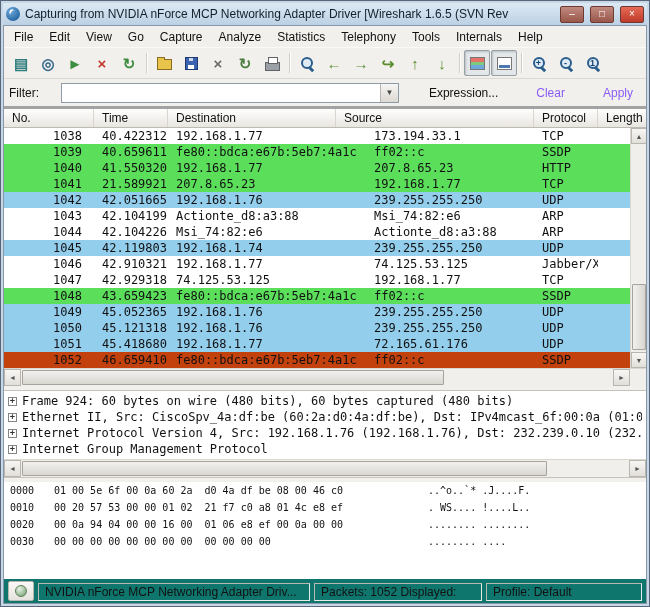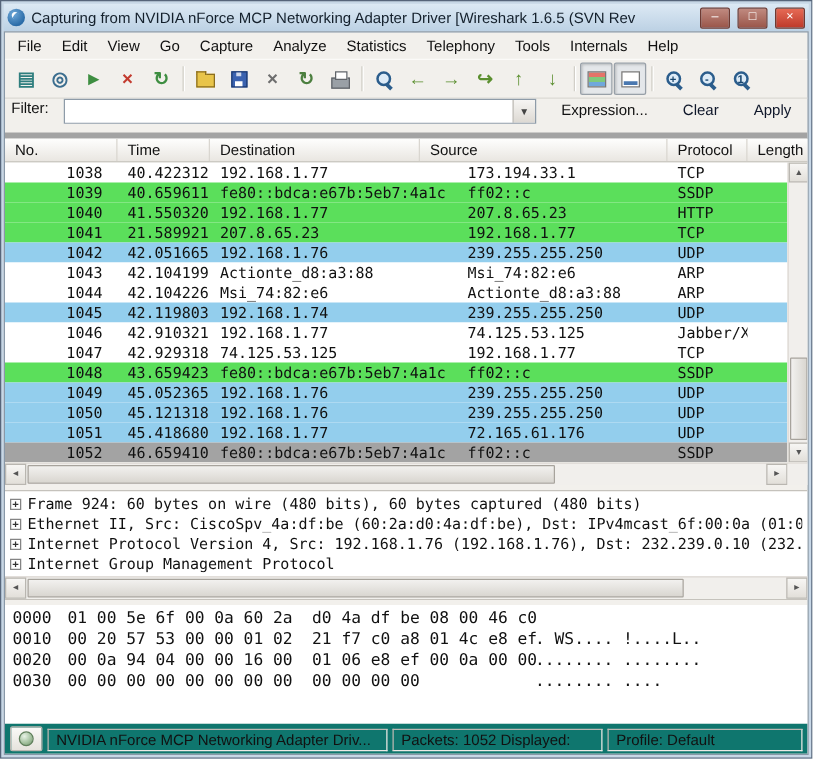--- a/index.html
+++ b/index.html
@@ -40,26 +40,26 @@
   .printer::before{content:"";position:absolute;left:2px;top:-6px;width:8px;height:5px;background:#fff;border:1px solid #5F6368;}
   .mag{width:17px;height:17px;}
   .mag::before{content:"";position:absolute;left:2px;top:2px;width:8px;height:8px;border:2px solid #2B5D8C;border-radius:50%;background:#DDEBF7;}
   .mag::after{content:"";position:absolute;left:11.5px;top:11.5px;width:6px;height:2.5px;background:#2B5D8C;transform:rotate(45deg);transform-origin:0 0;}
   .magsym{position:absolute;left:2px;top:2px;width:12px;height:12px;font:bold 9px/12px "Liberation Sans",sans-serif;text-align:center;color:#17456E;font-style:normal;}
   .colorize{width:13px;height:11px;border:1px solid #777;background:linear-gradient(180deg,#E57368 0 34%,#7FC97C 34% 67%,#6FA8DC 67% 100%);}
   .autoscroll{width:13px;height:11px;border:1px solid #777;background:#fff;}
   .autoscroll::after{content:"";position:absolute;left:1px;right:1px;bottom:1px;height:3px;background:#4A78B0;}
 
   
-  .filterbar{flex:0 0 27px;display:flex;gap:12px;padding:0 5px;border-bottom:5px solid #a3a3a3;}
+  .filterbar{flex:0 0 27px;display:flex;align-items:center;gap:22px;padding:0 5px;border-bottom:3px solid #a3a3a3;}
   .filter-combo{width:395px;height:20px;display:flex;border:1px solid #8E9BA8;background:#fff;box-sizing:border-box;}
   .filter-input{flex:1;border:none;outline:none;font:12px "Liberation Sans",sans-serif;padding:0 3px;}
   .combo-arrow{width:17px;flex:0 0 17px;background:linear-gradient(#F6F5F3,#DDD9D3);border-left:1px solid #B9B6B0;display:flex;align-items:center;justify-content:center;font-size:8px;color:#444;}
   .filter-btn{padding:2px 8px;}
-  .filter-btn.disabled{color:#0f172a;}
+  .filter-btn.disabled{color:#8b5cf6;}
 
   
   .packet-area{flex:0 0 276px;display:flex;flex-direction:column;background:#fff;}
   .plist-header{flex:0 0 18px;display:flex;background:linear-gradient(#FEFEFD,#E9E6E1);border-bottom:1px solid #BDBAB3;overflow:hidden;}
   .hcell{height:18px;box-sizing:border-box;border-right:1px solid #D9D6D0;display:flex;align-items:center;padding-left:8px;flex:none;}
   .hfill{flex:1;border-right:none;}
   .c0{width:90px;} .c1{width:74px;} .c2{width:198px;} .c3{width:168px;} .c4{width:64px;} .c5{width:60px;}
   .plist-body{flex:1;display:flex;overflow:hidden;}
   .rows{width:626px;flex:0 0 626px;overflow:hidden;font-family:"DejaVu Sans Mono",monospace;font-size:12px;background:#fff;}
   .prow{height:16px;display:flex;white-space:nowrap;align-items:center;}
@@ -82,21 +82,21 @@
   .splitter{flex:0 0 4px;background:#F2F0EC;}
 
   
   .details-pane{flex:0 0 85px;display:flex;flex-direction:column;background:#fff;border-top:1px solid #C5C2BC;border-bottom:1px solid #C5C2BC;}
   .dlines{flex:1;padding:2px 4px;font-family:"DejaVu Sans Mono",monospace;font-size:12px;overflow:hidden;}
   .dline{height:16px;display:flex;align-items:center;gap:5px;white-space:nowrap;overflow:hidden;}
   .expander{width:9px;height:9px;flex:0 0 9px;box-sizing:border-box;border:1px solid #848484;background:#fff;font:bold 9px/7px "Liberation Sans",sans-serif;text-align:center;color:#333;}
   .dtext{overflow:hidden;}
 
   
-  .hex-pane{flex:1;background:#fff;padding:3px 6px;font-family:"DejaVu Sans Mono",monospace;font-size:13px;overflow:hidden;}
+  .hex-pane{flex:1;background:#fff;padding:3px 6px;font-family:"DejaVu Sans Mono",monospace;font-size:10px;overflow:hidden;}
   .hex-line{height:17px;display:flex;white-space:pre;}
   .hex-off{width:44px;flex:0 0 44px;}
   .hex-bytes{width:352px;flex:0 0 352px;}
   .hex-ascii{margin-left:22px;}
 
   
   .statusbar{flex:0 0 24px;display:flex;align-items:flex-end;gap:4px;padding:2px 4px;box-sizing:border-box;background:#0f766e;}
   .status-btn{width:24px;height:18px;flex:0 0 24px;border:1px solid #B9B6B0;border-radius:2px;background:linear-gradient(#FAF9F7,#E6E3DD);display:flex;align-items:center;justify-content:center;}
   .expert-dot{width:10px;height:10px;border-radius:50%;background:radial-gradient(circle at 35% 30%,#E8F2E6,#9FBE9A 60%,#6E8F6A);border:1px solid #5F7F5B;}
   .status-sec{height:18px;box-sizing:border-box;border:1px solid;border-color:#BBB8B2 #ECEAE6 #ECEAE6 #BBB8B2;padding:1px 6px;display:flex;align-items:center;white-space:nowrap;overflow:hidden;}
@@ -337,21 +337,21 @@
               <span class="pc c5">502</span>
             </div>
             <div class="prow" style="background:#93CEED">
               <span class="pc c0">1051</span>
               <span class="pc c1">45.418680</span>
               <span class="pc c2">192.168.1.77</span>
               <span class="pc c3">72.165.61.176</span>
               <span class="pc c4">UDP</span>
               <span class="pc c5">126</span>
             </div>
-            <div class="prow" style="background:#a3a3a3">
+            <div class="prow" style="background:#c2410c">
               <span class="pc c0">1052</span>
               <span class="pc c1">46.659410</span>
               <span class="pc c2">fe80::bdca:e67b:5eb7:4a1c</span>
               <span class="pc c3">ff02::c</span>
               <span class="pc c4">SSDP</span>
               <span class="pc c5">208</span>
             </div>
           </div>
         <div class="vscroll">
           <span class="sb-btn">▲</span>
@@ -397,21 +397,21 @@
         <span class="htrack">
           <span class="hthumb wide"></span>
         </span>
         <span class="hsb-btn">►</span>
       </div>
     </div>
 
     <div class="splitter"></div>
 
     <div class="hex-pane">
-        <div class="hex-line"><span class="hex-off">0000</span><span class="hex-bytes">01 00 5e 6f 00 0a 60 2a  d0 4a df be 08 00 46 c0</span></div>
+        <div class="hex-line"><span class="hex-off">0000</span><span class="hex-bytes">01 00 5e 6f 00 0a 60 2a  d0 4a df be 08 00 46 c0</span><span class="hex-ascii">..^o..`* .J....F.</span></div>
         <div class="hex-line"><span class="hex-off">0010</span><span class="hex-bytes">00 20 57 53 00 00 01 02  21 f7 c0 a8 01 4c e8 ef</span><span class="hex-ascii">. WS.... !....L..</span></div>
         <div class="hex-line"><span class="hex-off">0020</span><span class="hex-bytes">00 0a 94 04 00 00 16 00  01 06 e8 ef 00 0a 00 00</span><span class="hex-ascii">........ ........</span></div>
         <div class="hex-line"><span class="hex-off">0030</span><span class="hex-bytes">00 00 00 00 00 00 00 00  00 00 00 00</span><span class="hex-ascii">........ ....</span></div>
       </div>
 
     <div class="statusbar">
       <span class="status-btn">
         <span class="expert-dot"></span>
       </span>
       <span class="status-sec sec1">NVIDIA nForce MCP Networking Adapter Driv...</span>

